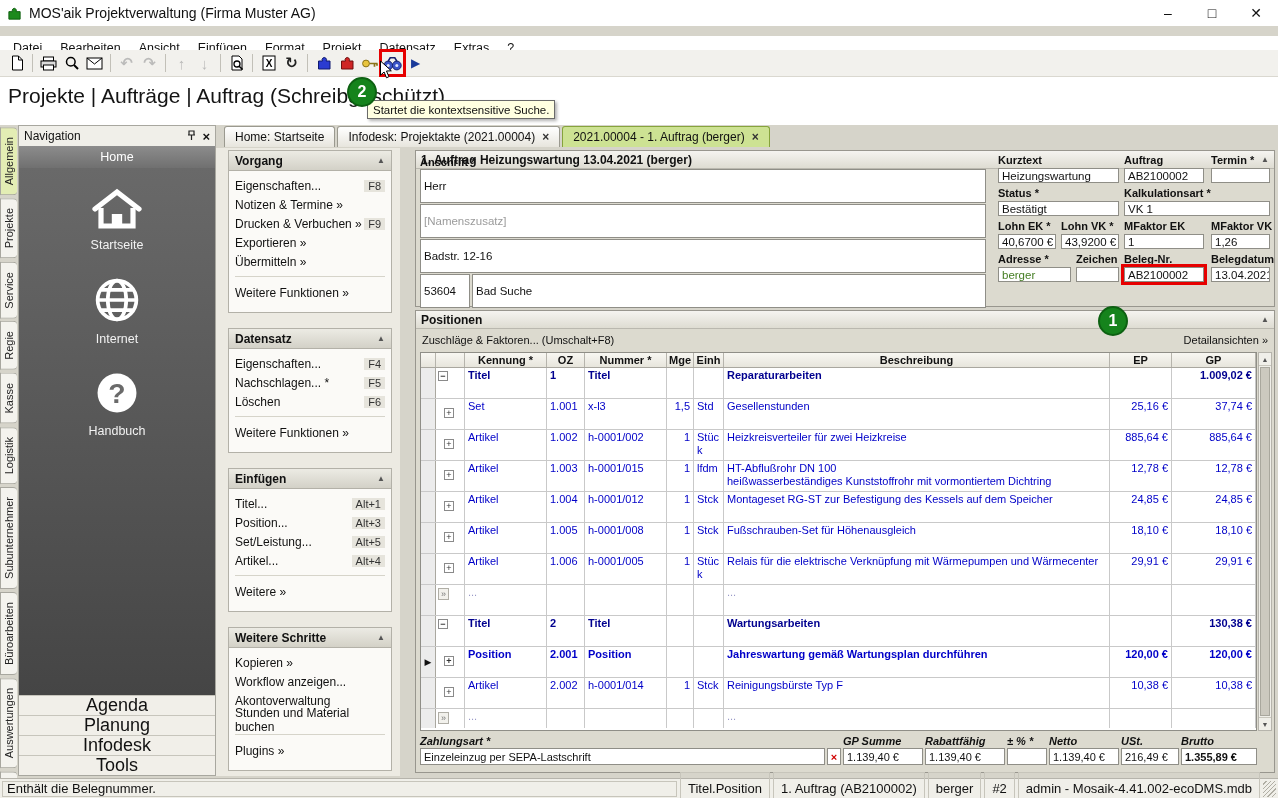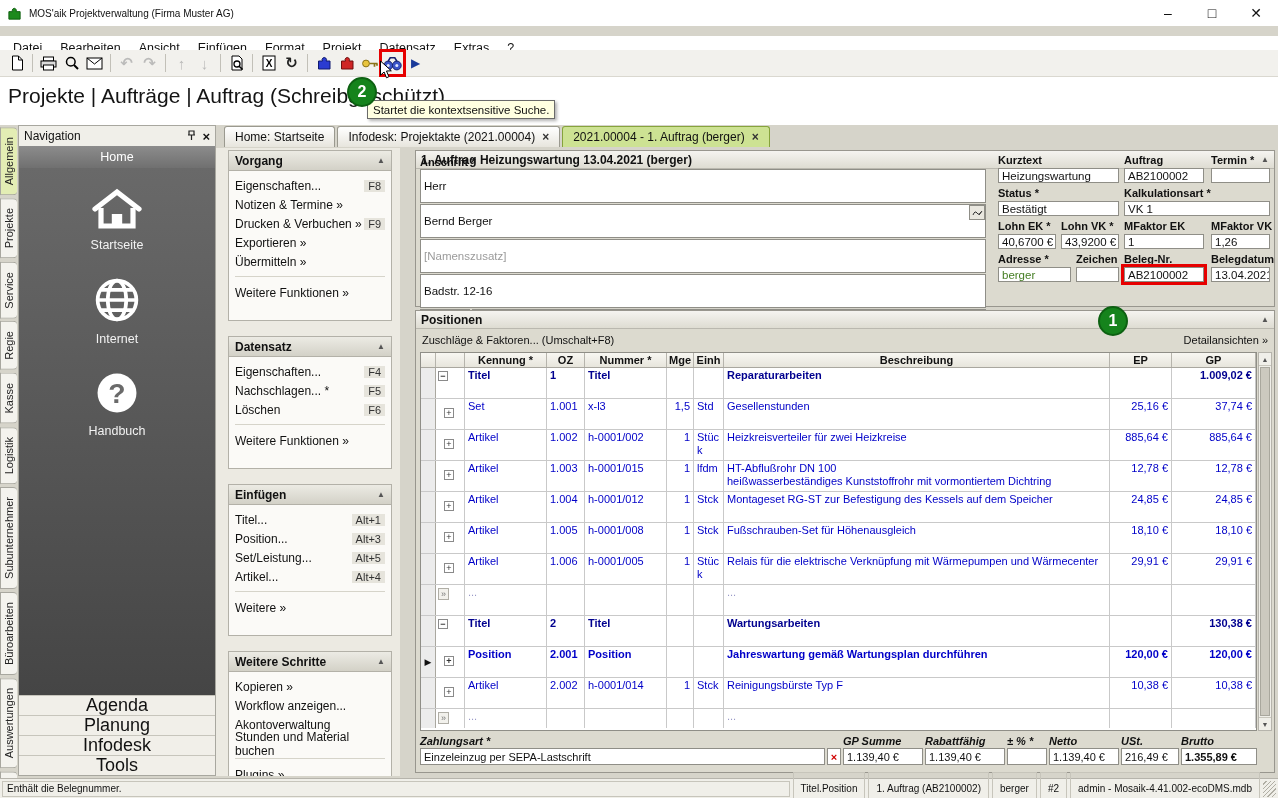--- a/index.html
+++ b/index.html
@@ -3,21 +3,21 @@
 <meta charset="utf-8">
 <style>
   *{box-sizing:border-box;margin:0;padding:0;}
   html,body{background:#8a8a8a;}
   #app{position:relative;width:1278px;height:798px;background:#d6d4ca;overflow:hidden;
        font-family:"Liberation Sans","DejaVu Sans",sans-serif;color:#111;}
 
   
   .titlebar{position:absolute;left:0;top:0;width:100%;height:26px;background:#fff;display:flex;align-items:center;}
   .title-icon{margin-left:7px;display:flex;}
-  .title-text{margin-left:7px;font-size:10px;}
+  .title-text{margin-left:7px;font-size:14px;}
   .win-controls{margin-left:auto;display:flex;height:100%;}
   .win-btn{width:44px;display:flex;align-items:center;justify-content:center;font-size:14px;color:#111;}
 
   
   .menubar{position:absolute;left:0;top:36px;width:100%;height:24px;background:#fff;display:flex;align-items:center;padding-left:4px;}
   .menu-item{padding:3px 9px;font-size:12.5px;}
 
   
   .toolbar{position:absolute;left:0;top:50px;width:100%;height:27px;background:#f2f1ed;border-bottom:1px solid #dad8d0;display:flex;align-items:center;padding-left:5px;}
   .tb-icon{width:21px;height:22px;display:flex;align-items:center;justify-content:center;margin:0 1px;font-size:15px;color:#222;}
@@ -51,21 +51,21 @@
 
   
   .actionpanel{position:absolute;left:216px;top:148px;width:184px;bottom:22px;background:#eceae2;padding:2px 8px 0 12px;overflow:hidden;}
   .section{background:#fbfaf7;border:1px solid #b3b1a8;margin-bottom:15px;}
   .section-header{height:20px;background:linear-gradient(#ecebe4,#d3d1c7);border-bottom:1px solid #b3b1a8;display:flex;align-items:center;padding:0 6px;font-weight:bold;font-size:12px;}
   .collapse{margin-left:auto;font-size:8px;color:#555;}
   .section-items{padding:5px 6px 3px 6px;display:flex;flex-direction:column;}
   .action-item{display:flex;align-items:center;height:19px;font-size:12px;}
   .action-key{margin-left:auto;background:#e6e4dc;padding:0 4px;font-size:11px;color:#333;}
   .section-divider{border-top:1px solid #d6d4ca;margin:2px 6px;}
-  .section-footer{padding:4px 6px 18px 6px;display:flex;flex-direction:column;text-align:right;}
+  .section-footer{padding:4px 6px 10px 6px;display:flex;flex-direction:column;text-align:right;}
 
   
   .tabstrip{position:absolute;left:216px;top:125px;right:0;height:22px;display:flex;align-items:flex-end;gap:2px;padding-left:8px;}
   .dtab{height:21px;padding:0 10px;display:flex;align-items:center;font-size:12px;
         background:linear-gradient(#ffffff,#e7e5dd);border:1px solid #9a998f;border-bottom:none;border-radius:3px 3px 0 0;}
   .dtab.active{background:#cde293;border-color:#86a33c;}
   .dtab-close{margin-left:7px;font-size:12px;font-weight:bold;color:#333;}
 
   
   .content{position:absolute;left:412px;top:147px;right:0;bottom:22px;background:#d6d4ca;}
@@ -125,21 +125,21 @@
   .pay{position:absolute;left:4px;right:17px;bottom:3px;height:36px;font-size:11px;}
   .pay-labels{display:flex;height:15px;font-weight:bold;align-items:center;gap:2px;font-style:italic;}
   .pay-fields{display:flex;height:17px;gap:2px;}
   .pc-z{flex:1;min-width:0;}.pc-x{width:14px;flex:none;}
   .pc-1,.pc-2{width:80px;flex:none;}.pc-3{width:40px;flex:none;}.pc-4{width:70px;flex:none;}.pc-5{width:58px;flex:none;}.pc-6{width:76px;flex:none;}
   .pay-box{background:#fff;border:1px solid #8f8e87;display:flex;align-items:center;padding:0 3px;overflow:hidden;white-space:nowrap;}
   .pay-x{background:#fff;border:1px solid #8f8e87;display:flex;align-items:center;justify-content:center;color:#d00000;font-weight:bold;font-size:11px;}
   .brutto{font-weight:bold;}
 
   
-  .statusbar{position:absolute;left:0;bottom:0;width:100%;height:20px;background:#f0efe9;border-top:1px solid #b6b4ac;display:flex;align-items:center;padding:1px 2px;font-size:10px;gap:3px;}
+  .statusbar{position:absolute;left:0;bottom:0;width:100%;height:20px;background:#f0efe9;border-top:1px solid #b6b4ac;display:flex;align-items:center;padding:1px 2px;font-size:13px;gap:3px;}
   .sb-msg{flex:1;height:16px;border:1px solid #c7c5bb;display:flex;align-items:center;padding:0 4px;}
   .sb-cell{height:16px;border:1px solid #c7c5bb;display:flex;align-items:center;padding:16px 7px;white-space:nowrap;}
   .sb-grip{width:13px;height:16px;background:repeating-linear-gradient(135deg,#f0efe9 0 2px,#b0aea4 2px 3px);}
 
   
   .tooltip{position:absolute;left:367px;top:100px;height:19px;background:#ffffe1;border:1px solid #6a6a6a;box-shadow:2px 2px 3px rgba(0,0,0,.3);font-size:11.5px;display:flex;align-items:center;padding:0 5px;z-index:50;white-space:nowrap;}
   .badge{position:absolute;width:30px;height:30px;border-radius:50%;background:#15831c;border:2px solid #0d6112;color:#fff;font-weight:bold;font-size:16px;display:flex;align-items:center;justify-content:center;z-index:60;}
   #badge2{left:347px;top:77px;}
   #badge1{left:1098px;top:306px;}
   .cursor{position:absolute;left:379px;top:60px;z-index:70;}
@@ -505,28 +505,20 @@
 
     <div class="panel panel-form">
       <div class="panel-header">
         <span>1. Auftrag Heizungswartung 13.04.2021 (berger)</span>
         <span class="collapse">▲</span>
       </div>
 
       <div class="leftcol">
         <div class="flabel">Anschrift *</div>
         <div class="finput">Herr</div>
-        <div class="finput namerow">
-          <span>Bernd Berger</span>
-          <span class="editbtn">
-            <svg width="11" height="8" viewBox="0 0 11 8">
-                <path d="M1 6Q3 1 5 4T9 3M7 6l3-4" fill="none" stroke="#333"></path>
-              </svg>
-          </span>
-        </div>
         <div class="finput placeholder">[Namenszusatz]</div>
         <div class="finput">Badstr. 12-16</div>
         <div class="zipcity">
           <div class="finput zip">53604</div>
           <div class="finput city">Bad Suche</div>
         </div>
         <div class="linkrow">
           <div class="flabel" style="flex:1">Projektakte **</div>
           <div class="flabel" style="width:97px">Telefon **</div>
         </div>

